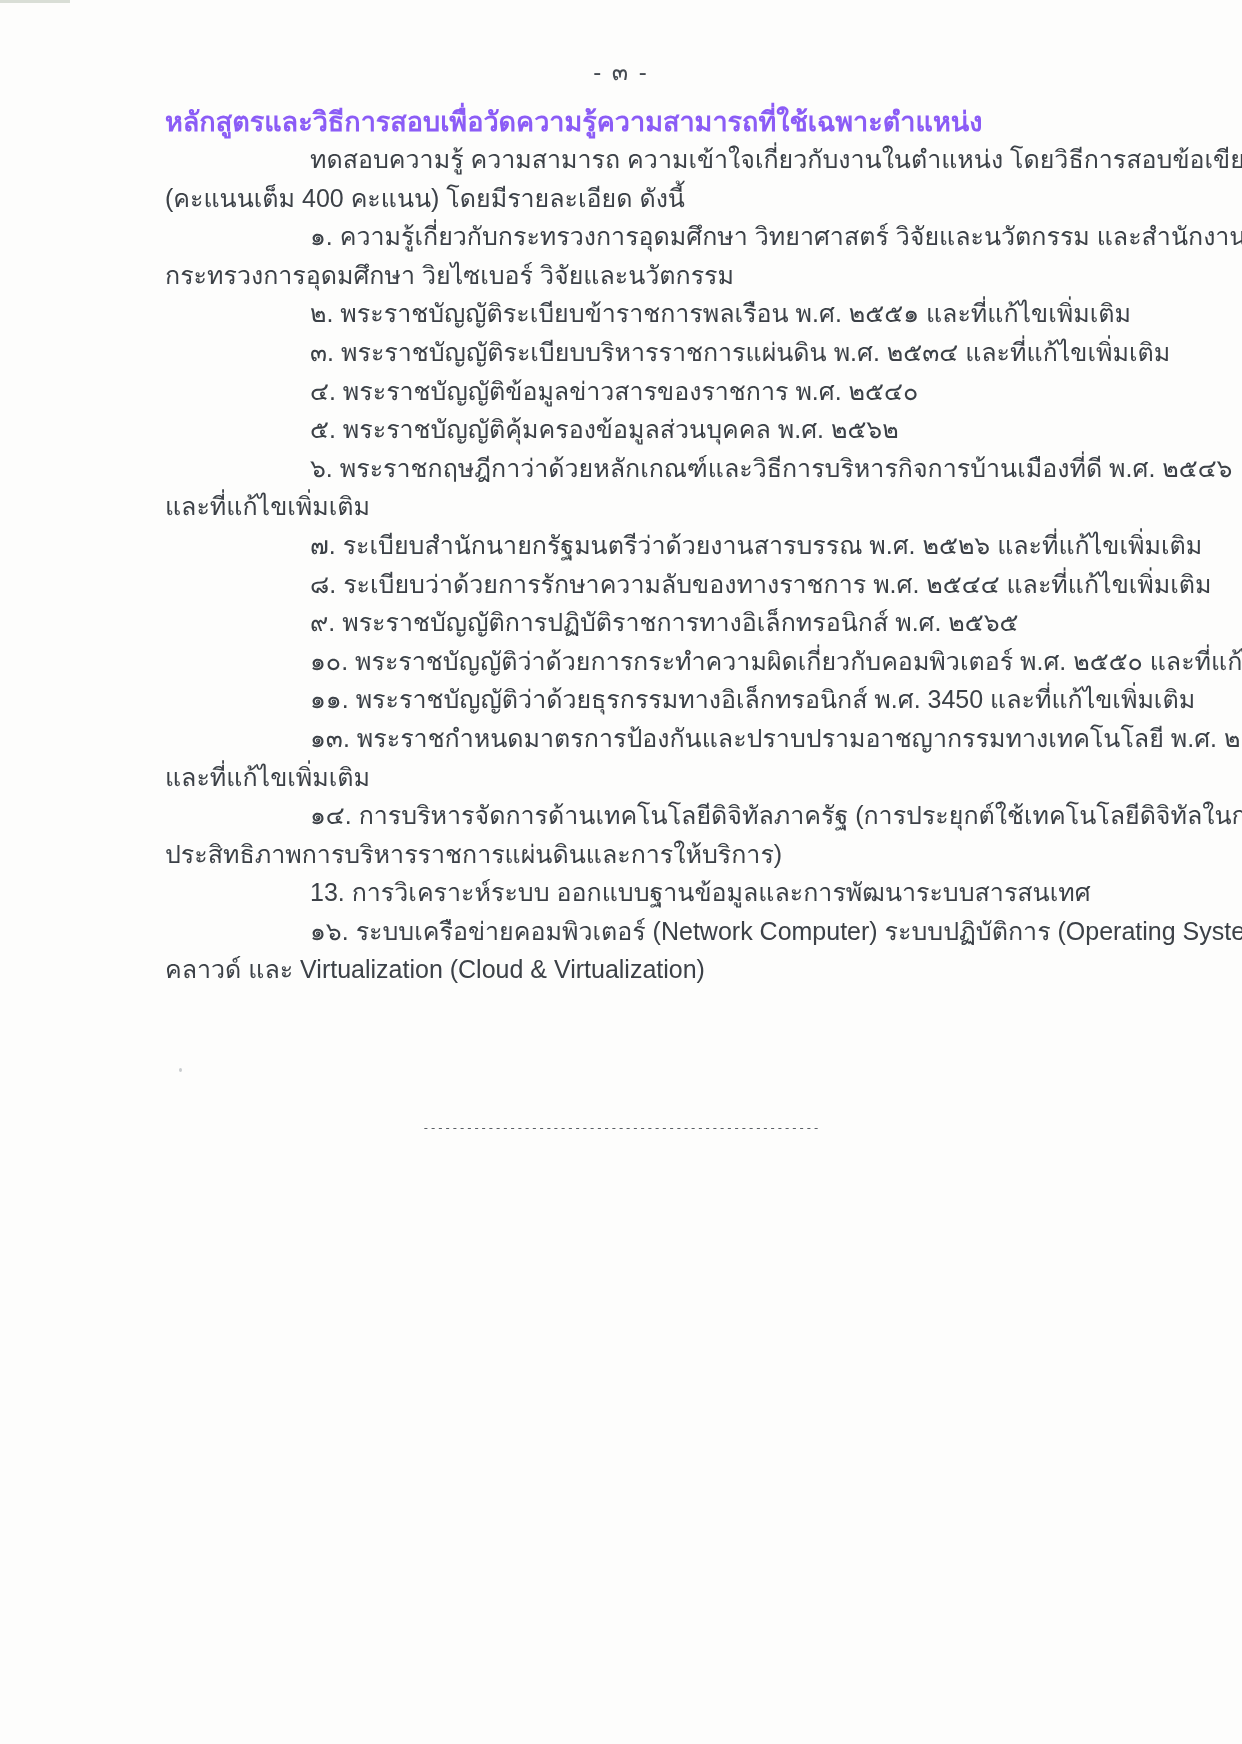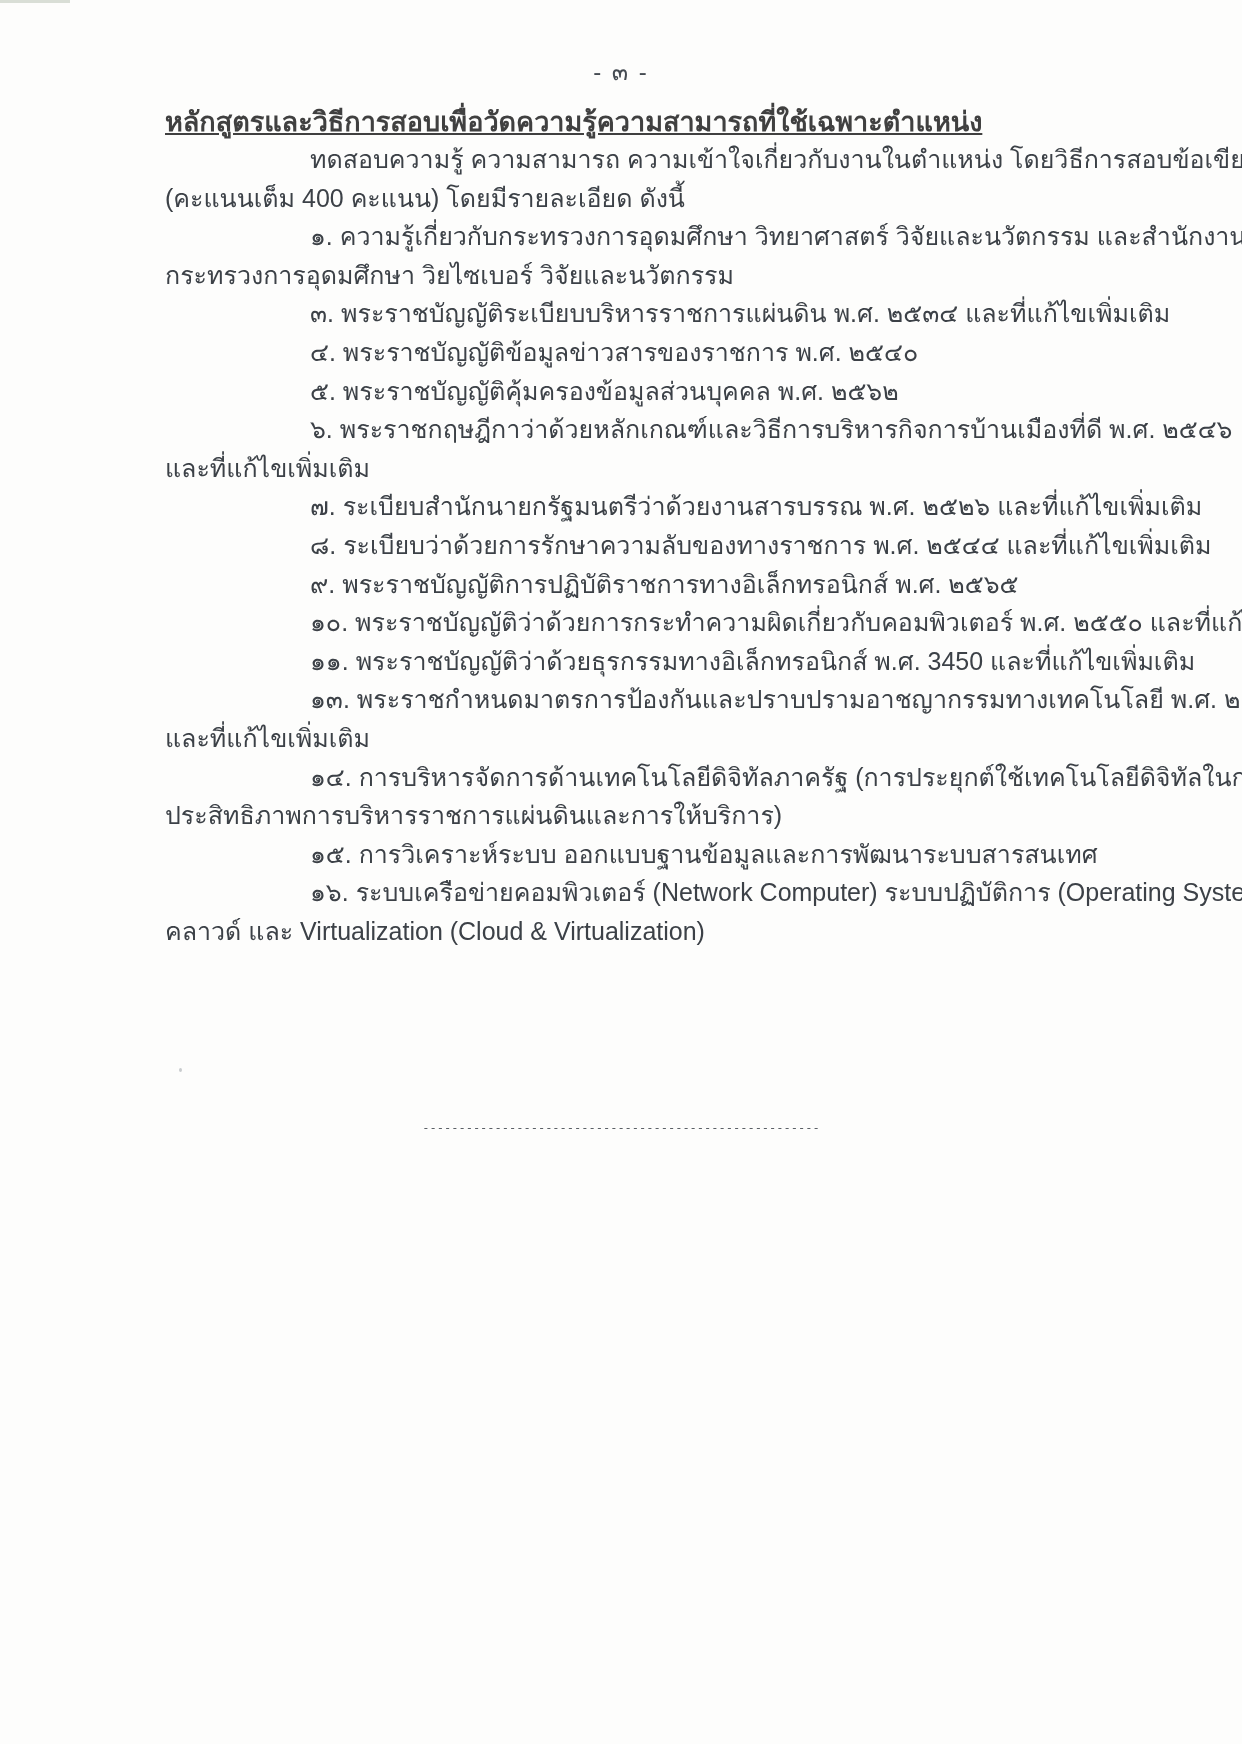--- a/index.html
+++ b/index.html
@@ -28,23 +28,22 @@
     letter-spacing: 2px;
     color: #454b52;
   }
   .doc-heading {
     position: absolute;
     top: 100px;
     left: 165px;
     width: 960px;
     font-size: 27px;
     font-weight: bold;
-    color: #404040;
+    color: #8b5cf6;
     white-space: nowrap;
-    text-decoration: underline;
   }
   .content {
     position: absolute;
     top: 140px;
     left: 165px;
     width: 965px;
     font-size: 25px;
   }
   .line {
     height: 38.6px;
@@ -82,35 +81,36 @@
 
 <div class="page-number">- ๓ -</div>
 
 <div class="doc-heading">หลักสูตรและวิธีการสอบเพื่อวัดความรู้ความสามารถที่ใช้เฉพาะตำแหน่ง</div>
 
 <div class="content">
     <div class="line indent">ทดสอบความรู้ ความสามารถ ความเข้าใจเกี่ยวกับงานในตำแหน่ง โดยวิธีการสอบข้อเขียน</div>
     <div class="line">(คะแนนเต็ม 400 คะแนน) โดยมีรายละเอียด ดังนี้</div>
     <div class="line indent">๑. ความรู้เกี่ยวกับกระทรวงการอุดมศึกษา วิทยาศาสตร์ วิจัยและนวัตกรรม และสำนักงานปลัด</div>
     <div class="line">กระทรวงการอุดมศึกษา วิยไซเบอร์ วิจัยและนวัตกรรม</div>
+    <div class="line indent">๒. พระราชบัญญัติระเบียบข้าราชการพลเรือน พ.ศ. ๒๕๕๑ และที่แก้ไขเพิ่มเติม</div>
     <div class="line indent">๓. พระราชบัญญัติระเบียบบริหารราชการแผ่นดิน พ.ศ. ๒๕๓๔ และที่แก้ไขเพิ่มเติม</div>
     <div class="line indent">๔. พระราชบัญญัติข้อมูลข่าวสารของราชการ พ.ศ. ๒๕๔๐</div>
     <div class="line indent">๕. พระราชบัญญัติคุ้มครองข้อมูลส่วนบุคคล พ.ศ. ๒๕๖๒</div>
     <div class="line indent">๖. พระราชกฤษฎีกาว่าด้วยหลักเกณฑ์และวิธีการบริหารกิจการบ้านเมืองที่ดี พ.ศ. ๒๕๔๖</div>
     <div class="line">และที่แก้ไขเพิ่มเติม</div>
     <div class="line indent">๗. ระเบียบสำนักนายกรัฐมนตรีว่าด้วยงานสารบรรณ พ.ศ. ๒๕๒๖ และที่แก้ไขเพิ่มเติม</div>
     <div class="line indent">๘. ระเบียบว่าด้วยการรักษาความลับของทางราชการ พ.ศ. ๒๕๔๔ และที่แก้ไขเพิ่มเติม</div>
     <div class="line indent">๙. พระราชบัญญัติการปฏิบัติราชการทางอิเล็กทรอนิกส์ พ.ศ. ๒๕๖๕</div>
     <div class="line indent">๑๐. พระราชบัญญัติว่าด้วยการกระทำความผิดเกี่ยวกับคอมพิวเตอร์ พ.ศ. ๒๕๕๐ และที่แก้ไขเพิ่มเติม</div>
     <div class="line indent">๑๑. พระราชบัญญัติว่าด้วยธุรกรรมทางอิเล็กทรอนิกส์ พ.ศ. 3450 และที่แก้ไขเพิ่มเติม</div>
     <div class="line indent">๑๓. พระราชกำหนดมาตรการป้องกันและปราบปรามอาชญากรรมทางเทคโนโลยี พ.ศ. ๒๕๖๖</div>
     <div class="line">และที่แก้ไขเพิ่มเติม</div>
     <div class="line indent">๑๔. การบริหารจัดการด้านเทคโนโลยีดิจิทัลภาครัฐ (การประยุกต์ใช้เทคโนโลยีดิจิทัลในการปรับปรุง</div>
     <div class="line">ประสิทธิภาพการบริหารราชการแผ่นดินและการให้บริการ)</div>
-    <div class="line indent">๑๕. การวิเคราะห์ระบบ ออกแบบฐานข้อมูลและการพัฒนาระบบสารสนเทศ</div>
+    <div class="line indent">13. การวิเคราะห์ระบบ ออกแบบฐานข้อมูลและการพัฒนาระบบสารสนเทศ</div>
     <div class="line indent">๑๖. ระบบเครือข่ายคอมพิวเตอร์ (Network Computer) ระบบปฏิบัติการ (Operating System)</div>
     <div class="line">คลาวด์ และ Virtualization (Cloud &amp; Virtualization)</div>
   </div>
 
 <div class="speck"></div>
 
 <div class="separator-wrap">
   <span class="separator">-------------------------------------------------------</span>
 </div>
 

